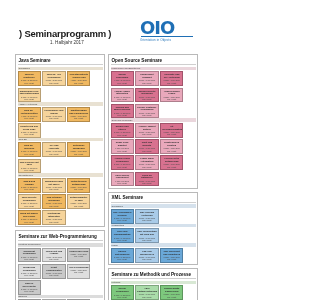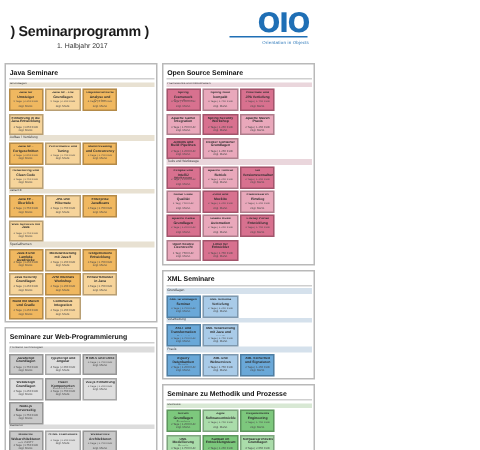--- a/index.html
+++ b/index.html
@@ -2,34 +2,34 @@
 <html><head>
 <meta charset="utf-8">
 <style>
   * { box-sizing: border-box; margin: 0; padding: 0; }
   html, body {
     width: 213px; height: 300px;
     background: #ffffff;
     font-family: "Liberation Sans", sans-serif;
     overflow: hidden;
   }
-  .page { position: relative; width: 213px; height: 300px; background: #fff; padding: 0; }
+  .page { position: relative; width: 213px; height: 300px; background: #fff; padding: 12px; }
 
   
   .header { position: relative; height: 42px; }
   .title {
     position: absolute; left: 7px; top: 16px;
     font-size: 9.5px; font-weight: bold; color: #1a1a1a;
     letter-spacing: -0.2px; white-space: nowrap;
   }
   .subtitle {
     position: absolute; left: 38px; top: 28px;
     font-size: 4.6px; color: #333; white-space: nowrap;
   }
-  .logo { position: absolute; right: 7px; top: 7px; width: 54px; text-align: right; }
+  .logo { position: absolute; right: 7px; top: 7px; width: 54px; text-align: left; }
   .logo-mark {
     font-size: 18px; font-weight: bold; color: #1f6fb5;
     letter-spacing: -1px; line-height: 17px; font-family: "DejaVu Sans", sans-serif;
   }
   .logo-rule { height: 1px; background: #1f6fb5; margin: 0 1px 1px 1px; }
   .logo-tag { font-size: 2.9px; color: #1f6fb5; letter-spacing: 0.15px; }
 
   
   .cols { display: flex; gap: 3px; padding: 0 3px; }
   .col { width: 102px; display: flex; flex-direction: column; gap: 3px; }

